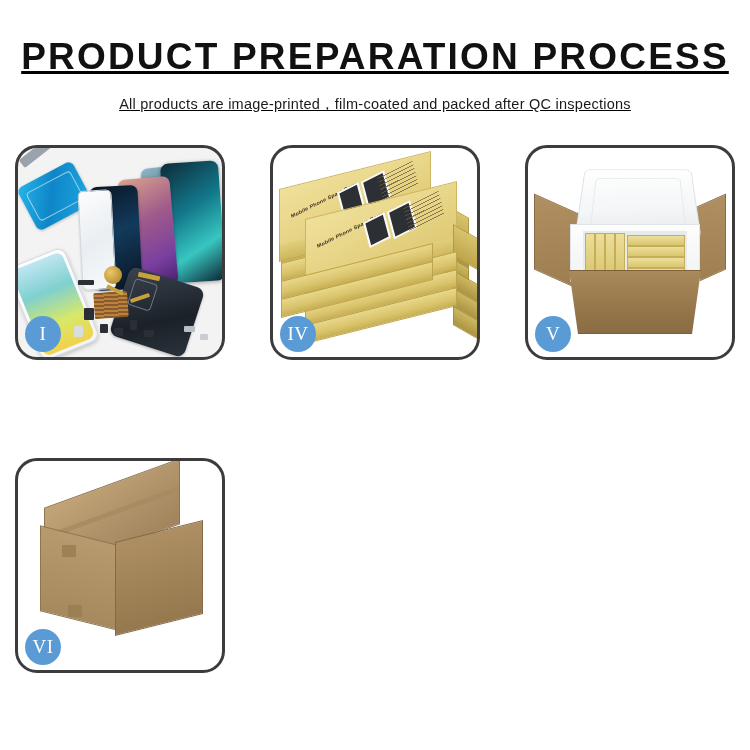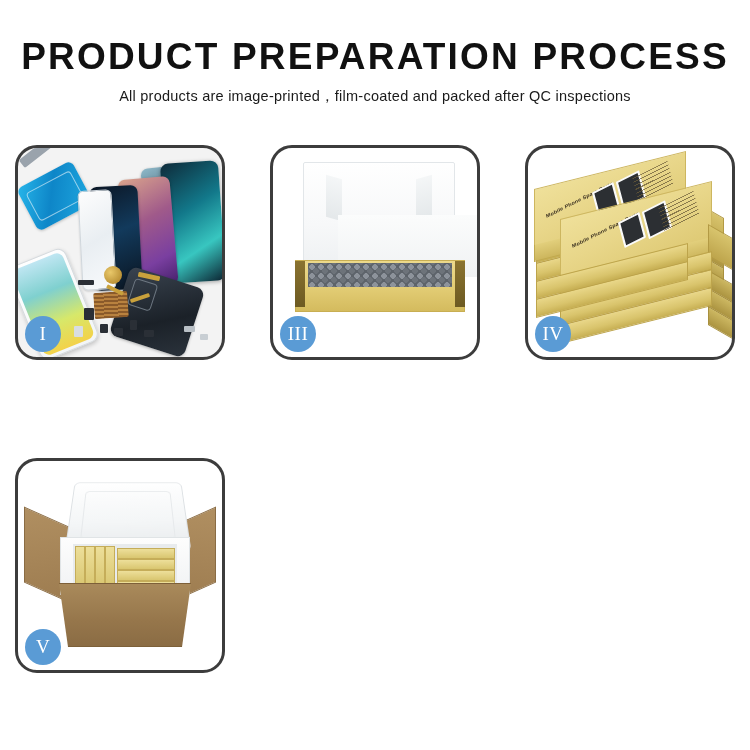--- a/index.html
+++ b/index.html
@@ -6,27 +6,27 @@
   html,body{margin:0;padding:0;}
   body{
     width:750px;height:750px;
     background:#ffffff;
     font-family:"Liberation Sans","DejaVu Sans",sans-serif;
     overflow:hidden;
   }
   .page{position:relative;width:750px;height:750px;}
 
   
-  .header{position:absolute;left:0;top:38px;width:750px;text-align:center;}
+  .header{position:absolute;left:0;top:38px;width:750px;text-align:center;text-decoration:underline;}
   .title{
     font-size:37px;font-weight:700;color:#111111;
     letter-spacing:2.2px;line-height:1.05;white-space:nowrap;
   }
   .subtitle{
-    margin-top:10px;font-size:14.5px;font-weight:400;color:#1a1a1a;
+    margin-top:18px;font-size:14.5px;font-weight:400;color:#1a1a1a;
     letter-spacing:.25px;white-space:nowrap;
   }
 
   
   .grid{
     position:absolute;left:15px;top:145px;
     width:720px;
     display:grid;
     grid-template-columns:repeat(3,210px);
     grid-template-rows:repeat(2,215px);
@@ -255,35 +255,20 @@
         <div class="p1-gold" style="left:120px;top:126px;width:22px;height:5px;transform:rotate(12deg);"></div>
         <div class="p1-gold" style="left:112px;top:148px;width:20px;height:4px;transform:rotate(-18deg);"></div>
         <div class="p1-gold" style="left:88px;top:140px;width:18px;height:4px;transform:rotate(26deg);"></div>
         <div class="p1-chip" style="left:166px;top:178px;width:11px;height:6px;background:#b9c0c6;"></div>
         <div class="p1-chip" style="left:182px;top:186px;width:8px;height:6px;background:#c8ced3;"></div>
       </div>
       <div class="badge">I</div>
     </div>
 
 
-    <div class="panel">
-      <div class="stage">
-        <div class="p3-lid">
-          <div class="p3-lidflapL"></div>
-          <div class="p3-lidflapR"></div>
-          <div class="p3-foamwhite"></div>
-        </div>
-        <div class="p3-tray">
-          <div class="p3-edgeL"></div>
-          <div class="p3-edgeR"></div>
-          <div class="p3-trayin"></div>
-        </div>
-      </div>
-      <div class="badge">III</div>
-    </div>
 
     <div class="panel">
       <div class="stage">
         <div class="p4">
           <div class="slab" style="left:2px;top:62px;"></div>
           <div class="slabside" style="top:74px;"></div>
           <div class="slab" style="left:2px;top:80px;"></div>
           <div class="slabside" style="top:92px;"></div>
 
           <div class="bx" style="left:0px;top:6px;">
@@ -336,15 +321,26 @@
             <div class="p5-box" style="left:44px;top:15px;width:56px;height:9px;"></div>
             <div class="p5-box" style="left:44px;top:26px;width:56px;height:9px;"></div>
             <div class="p5-box" style="left:44px;top:37px;width:56px;height:9px;"></div>
           </div>
         </div>
         <div class="p5-body"></div>
       </div>
       <div class="badge">V</div>
     </div>
 
+    <div class="panel">
+      <div class="stage">
+        <div class="p6-top"></div>
+        <div class="p6-topseam"></div>
+        <div class="p6-left"></div>
+        <div class="p6-right"></div>
+        <div class="p6-tape" style="left:44px;top:84px;width:14px;height:12px;"></div>
+        <div class="p6-tape" style="left:50px;top:144px;width:14px;height:12px;"></div>
+      </div>
+      <div class="badge">VI</div>
+    </div>
 
   </div>
 </div>
 
 </body></html>

